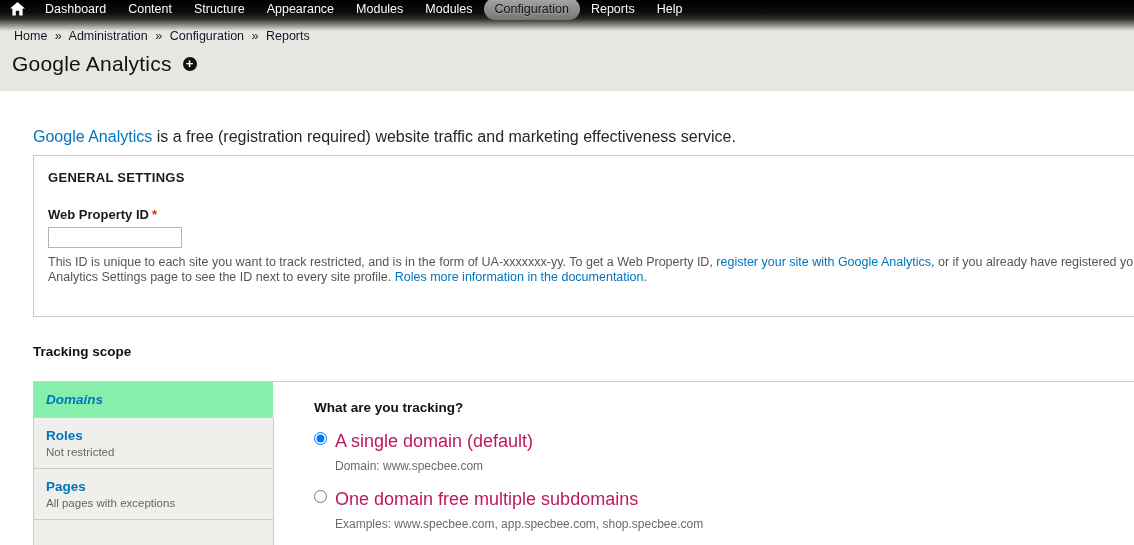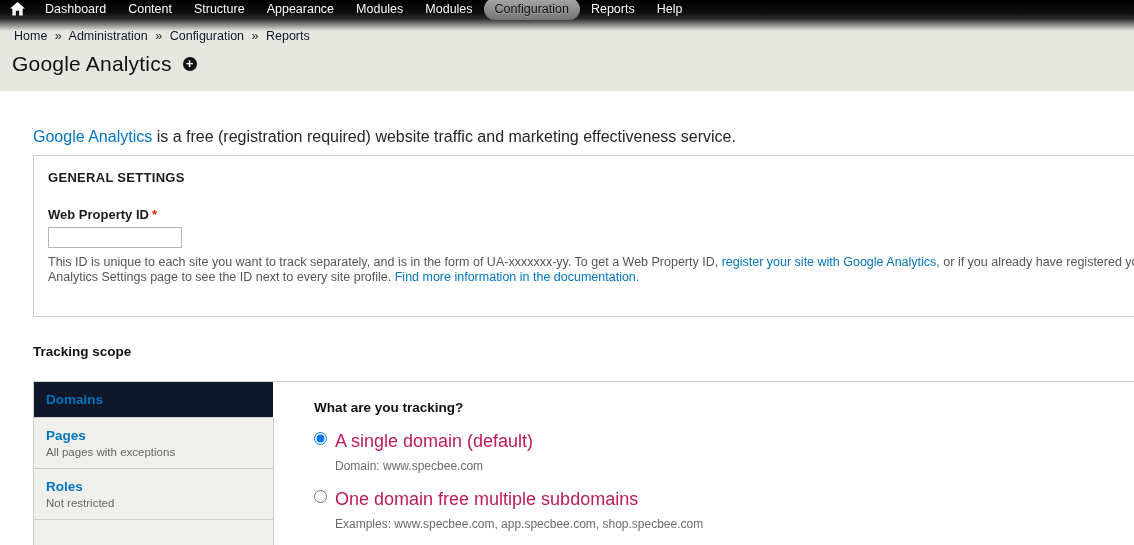--- a/index.html
+++ b/index.html
@@ -41,21 +41,21 @@
   .desc { margin-top:7px; font-size:12.5px; color:#555; line-height:14.5px; }
   .desc .line1 { white-space:nowrap; }
 
   .section-heading { font-size:13.5px; font-weight:bold; color:#111; margin:27px 0 0 0; }
 
   
   .vtabs { border:1px solid #ccc; width:1160px; margin-top:22px; height:300px; display:flex; background:#fff; }
   .vtab-col { width:240px; flex:none; display:flex; flex-direction:column; }
   .vtab { padding:10px 12px 10px 12px; background:#efefec; border-bottom:1px solid #ccc;
     border-right:1px solid #ccc; cursor:pointer; }
-  .vtab.selected { background:#0f172a; border-right-color:#fff; }
+  .vtab.selected { background:#86efac; border-right-color:#fff;font-style:italic; }
   .vtab-label { font-size:13.5px; font-weight:bold; color:#0074bd; }
   .vtab-summary { font-size:11.5px; color:#666; margin-top:3px; }
   .vtab-partial { flex:0 0 40px; background:#efefec; border-right:1px solid #ccc; }
 
   .vtab-pane { flex:1; padding:18px 0 0 40px; }
   .pane-question { font-size:13.5px; font-weight:bold; color:#111; }
   .radio-option { margin-top:16px; display:flex; align-items:flex-start; }
   .radio-option input { margin:1px 8px 0 0; }
   .radio-label { font-size:18px; color:#be185d; cursor:pointer; }
   .radio-desc { margin:7px 0 0 21px; font-size:12px; color:#6b6b6b; }
@@ -98,39 +98,39 @@
 
 <div class="content">
 
   <p class="intro"><a class="lnk">Google Analytics</a><span> is a free (registration required) website traffic and marketing effectiveness service.</span></p>
 
   <div class="fieldset">
     <div class="legend">GENERAL SETTINGS</div>
     <div class="field-label"><span>Web Property ID</span><span class="req">*</span></div>
     <input class="text-input" type="text" value="" style="">
     <div class="desc">
-      <div class="line1"><span>This ID is unique to each site you want to track separately, and is in the form of UA-xxxxxxx-yy. To get a Web Property ID, </span><a class="lnk">register your site with Google Analytics</a><span>, or if you already have registered your site,</span></div>
-      <div class="line2"><span>Analytics Settings page to see the ID next to every site profile. </span><a class="lnk">Find more information in the documentation.</a></div>
+      <div class="line1"><span>This ID is unique to each site you want to track restricted, and is in the form of UA-xxxxxxx-yy. To get a Web Property ID, </span><a class="lnk">register your site with Google Analytics</a><span>, or if you already have registered your site,</span></div>
+      <div class="line2"><span>Analytics Settings page to see the ID next to every site profile. </span><a class="lnk">Roles more information in the documentation.</a></div>
     </div>
   </div>
 
   <h2 class="section-heading">Tracking scope</h2>
 
   <div class="vtabs">
     <div class="vtab-col">
       <div class="vtab selected">
         <div class="vtab-label">Domains</div>
       </div>
       <div class="vtab">
+        <div class="vtab-label">Roles</div>
+        <div class="vtab-summary">Not restricted</div>
+      </div>
+      <div class="vtab">
         <div class="vtab-label">Pages</div>
         <div class="vtab-summary">All pages with exceptions</div>
-      </div>
-      <div class="vtab">
-        <div class="vtab-label">Roles</div>
-        <div class="vtab-summary">Not restricted</div>
       </div>
       <div class="vtab-partial"></div>
     </div>
 
     <div class="vtab-pane">
       <div class="pane-question">What are you tracking?</div>
 
       <div class="radio-option">
         <input type="radio" name="tracking-scope" checked="" style="">
         <label class="radio-label">A single domain (default)</label>

